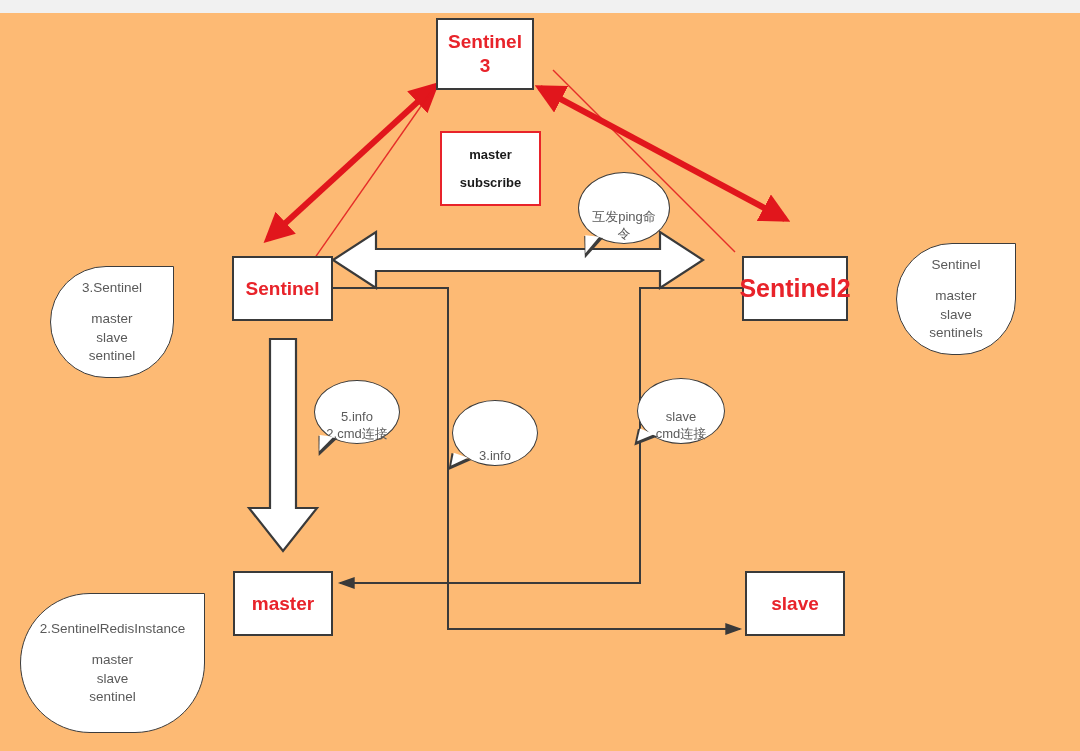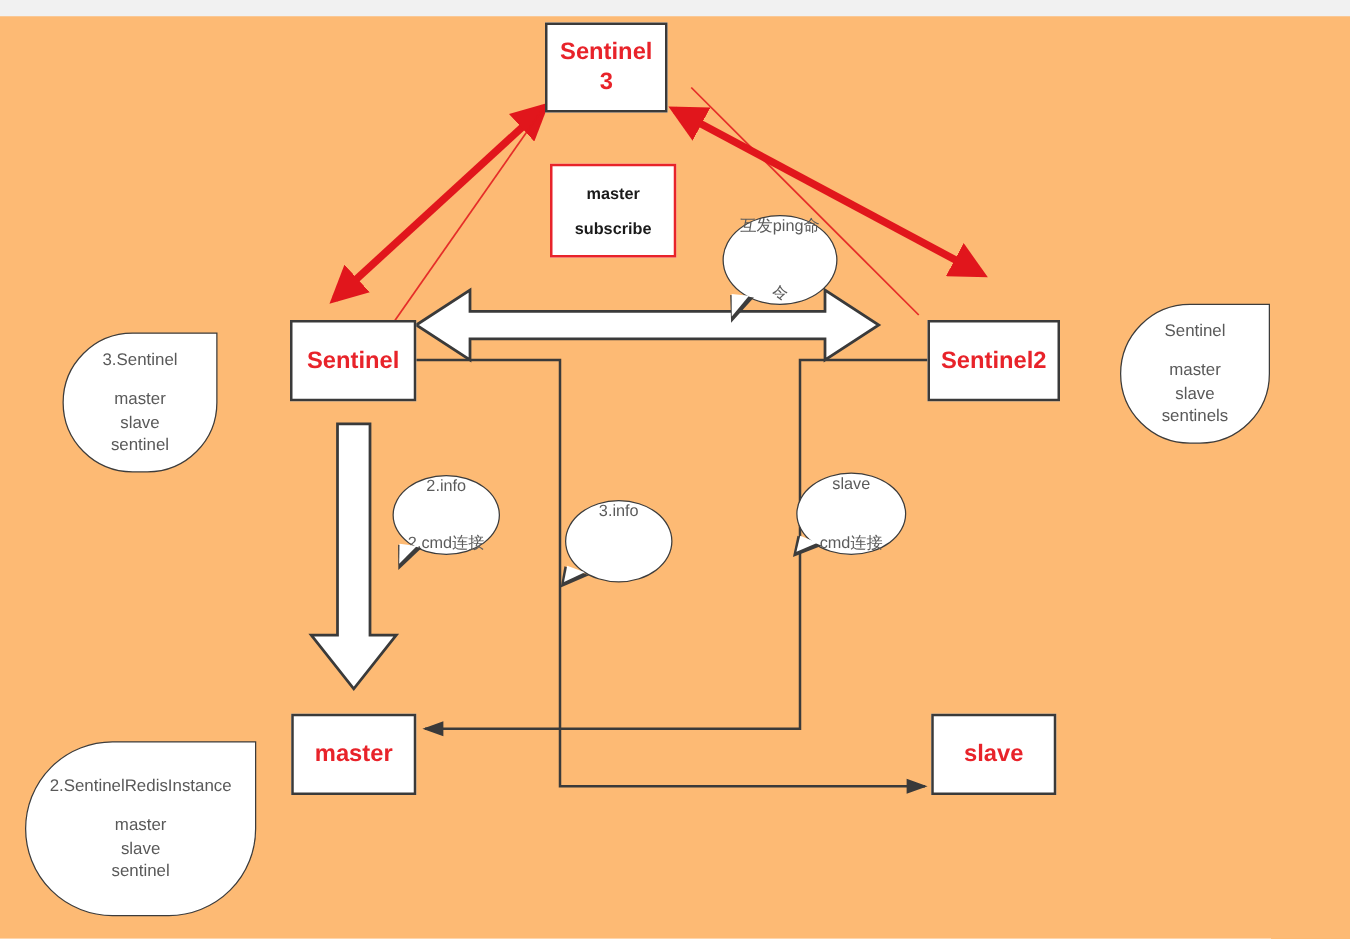--- a/index.html
+++ b/index.html
@@ -31,21 +31,21 @@
     font-weight: bold;
     display: flex;
     align-items: center;
     justify-content: center;
     text-align: center;
     line-height: 1.25;
     z-index: 6;
   }
   #box-sentinel3 { left: 436px; top: 18px;  width: 98px;  height: 72px;  font-size: 19px; }
   #box-sentinel  { left: 232px; top: 256px; width: 101px; height: 65px;  font-size: 19px; }
-  #box-sentinel2 { left: 742px; top: 256px; width: 106px; height: 65px;  font-size: 19px; }
+  #box-sentinel2 { left: 742px; top: 256px; width: 106px; height: 65px;  font-size: 25px; }
   #box-master    { left: 233px; top: 571px; width: 100px; height: 65px;  font-size: 19px; }
   #box-slave     { left: 745px; top: 571px; width: 100px; height: 65px;  font-size: 19px; }
 
   #box-pubsub {
     position: absolute;
     left: 440px; top: 131px;
     width: 101px; height: 75px;
     box-sizing: border-box;
     border: 2px solid #e8232a;
     background: #ffffff;
@@ -93,21 +93,21 @@
     border: 1.6px solid #3c3c3c;
     background: #ffffff;
     border-radius: 50%;
     color: #5b5b5b;
     font-size: 13px;
     line-height: 1.3;
     text-align: center;
     display: flex;
     flex-direction: column;
     align-items: center;
-    justify-content: space-between;
+    justify-content: flex-end;
     z-index: 7;
   }
   .bubble .tail {
     position: absolute;
     width: 0; height: 0;
   }
   #bubble-ping { left: 578px; top: 172px; width: 92px; height: 72px; }
   #bubble-ping .tail {
     left: 4px; bottom: -16px;
     border-left: 3px solid transparent;
@@ -276,21 +276,21 @@
     <div class="note-line">sentinel</div>
   </div>
 
   <div class="bubble" id="bubble-ping">
     <span>互发ping命</span>
     <span>令</span>
     <span class="tail"></span>
   </div>
 
   <div class="bubble" id="bubble-info1">
-    <span>2.info</span>
+    <span>5.info</span>
     <span>2.cmd连接</span>
     <span class="tail"></span>
   </div>
 
   <div class="bubble" id="bubble-info3">
     <span>3.info</span>
     <span class="tail"></span>
   </div>
 
   <div class="bubble" id="bubble-info4">

